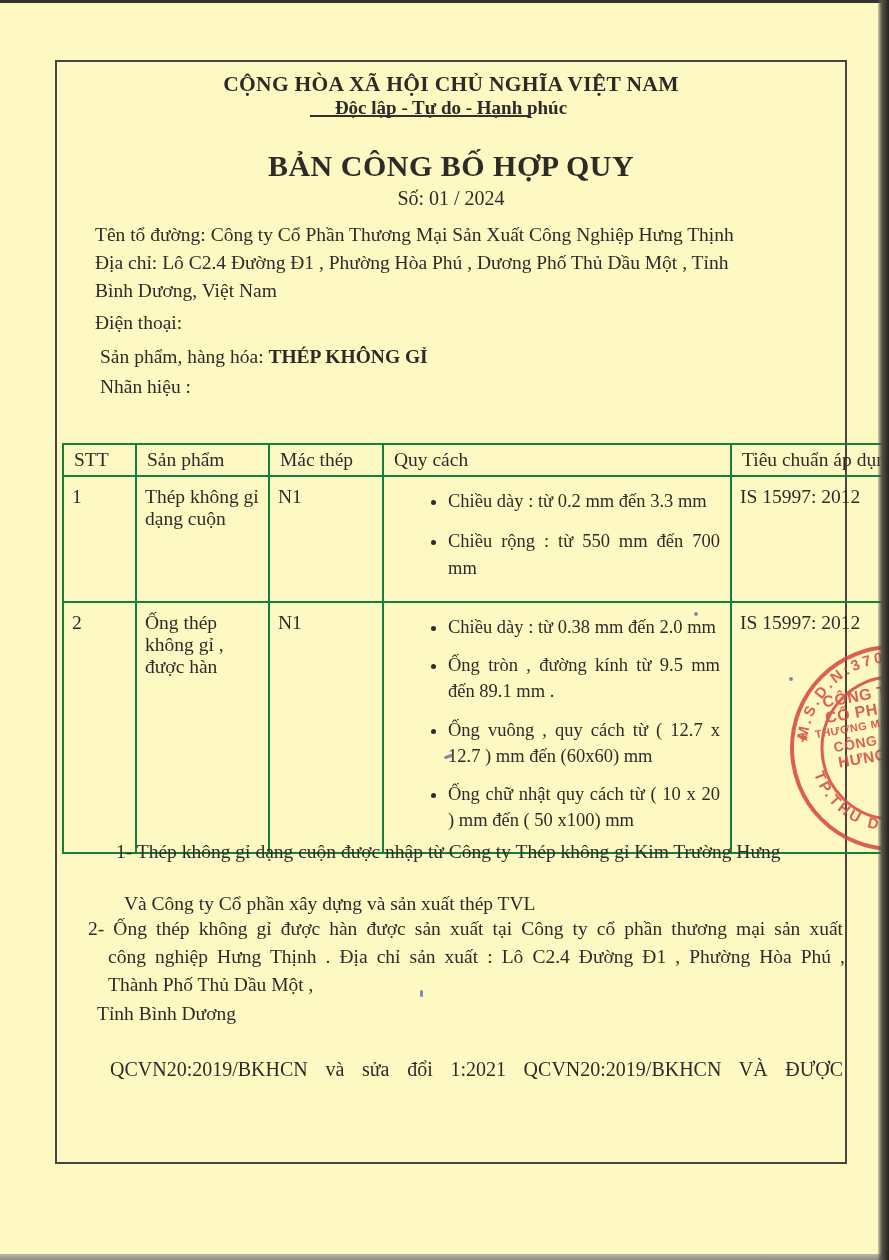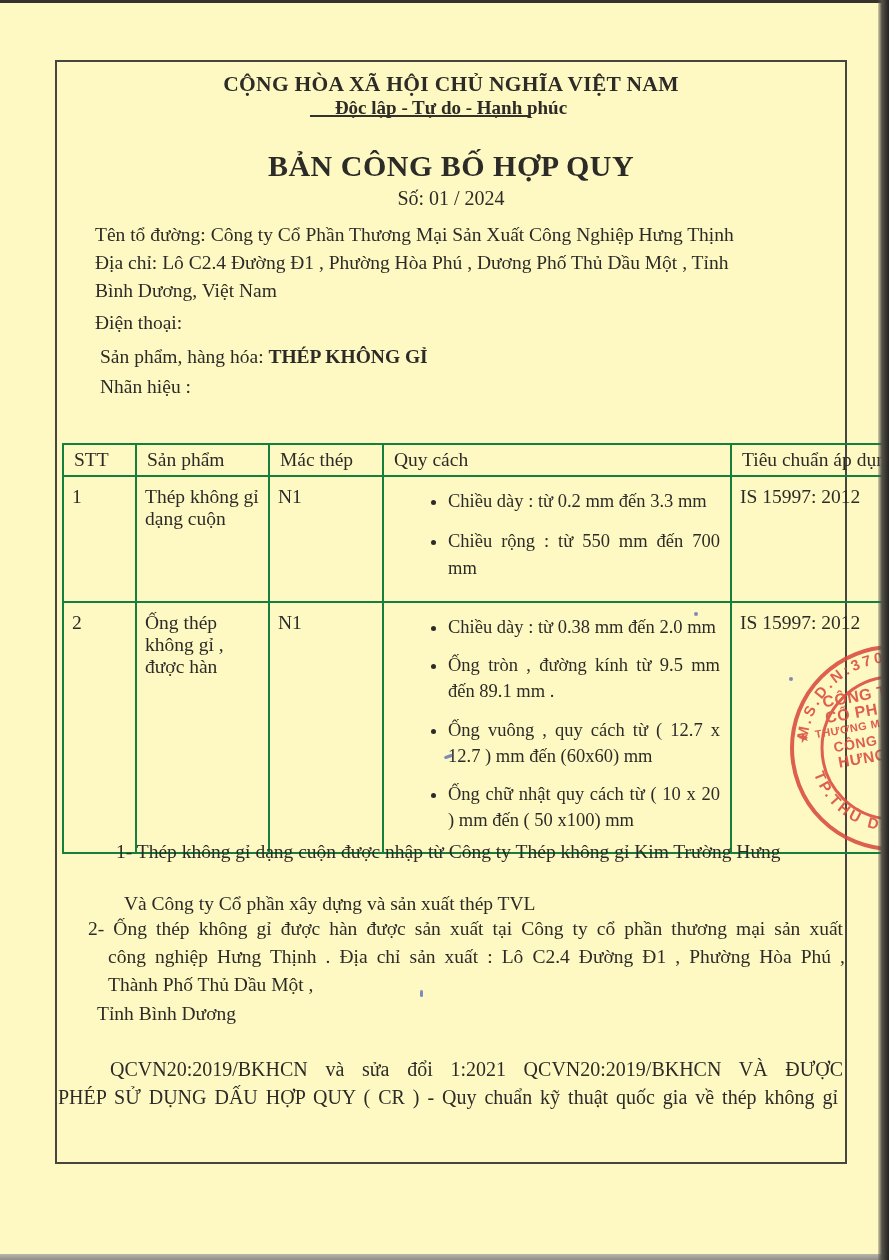--- a/index.html
+++ b/index.html
@@ -125,21 +125,20 @@
     </table>
   </div>
 
   <div class="line" style="left:88px; top:840px; width:750px;margin-left:28px;">1-  Thép không gỉ dạng cuộn được nhập từ Công ty Thép không gỉ Kim Trường Hưng</div>
   <div class="line" style="left:96px; top:892px;margin-left:28px;">Và Công ty Cổ phần xây dựng và sản xuất thép TVL</div>
   <div class="line stretch" style="left:88px; top:917px; width:755px;">2-  Ống thép không gỉ được hàn được sản xuất tại Công ty cổ phần thương mại sản xuất</div>
   <div class="line stretch" style="left:108px; top:945px; width:737px;">công nghiệp Hưng Thịnh . Địa chỉ sản xuất : Lô C2.4 Đường Đ1 , Phường Hòa Phú ,</div>
   <div class="line" style="left:108px; top:973px;">Thành Phố Thủ Dầu Một ,</div>
   <div class="line" style="left:97px; top:1002px;">Tỉnh Bình Dương</div>
   <div class="line stretch" style="left:110px; top:1057px; width:733px; font-size:20px;">QCVN20:2019/BKHCN và sửa đổi 1:2021 QCVN20:2019/BKHCN VÀ ĐƯỢC</div>
-  <div class="line stretch" style="left:58px; top:1085px; width:780px; font-size:20px;">PHÉP SỬ DỤNG DẤU HỢP QUY ( CR ) -  Quy chuẩn kỹ thuật quốc gia về thép không gỉ</div>
 
   <div class="stamp">
     <svg viewBox="0 0 220 220" width="220" height="220">
       <circle cx="110" cy="110" r="101" fill="none" stroke="currentColor" stroke-width="4"></circle>
       <circle cx="110" cy="110" r="71" fill="none" stroke="currentColor" stroke-width="3"></circle>
       <path id="arcTop" d="M 24 110 A 86 86 0 0 1 196 110" fill="none"></path>
       <path id="arcBottom" d="M 27 110 A 83 83 0 0 0 193 110" fill="none"></path>
       <text font-size="15" font-weight="bold" letter-spacing="3" fill="currentColor">
         <textPath href="#arcTop" startOffset="3%">M.S.D.N:37022666</textPath>
       </text>

